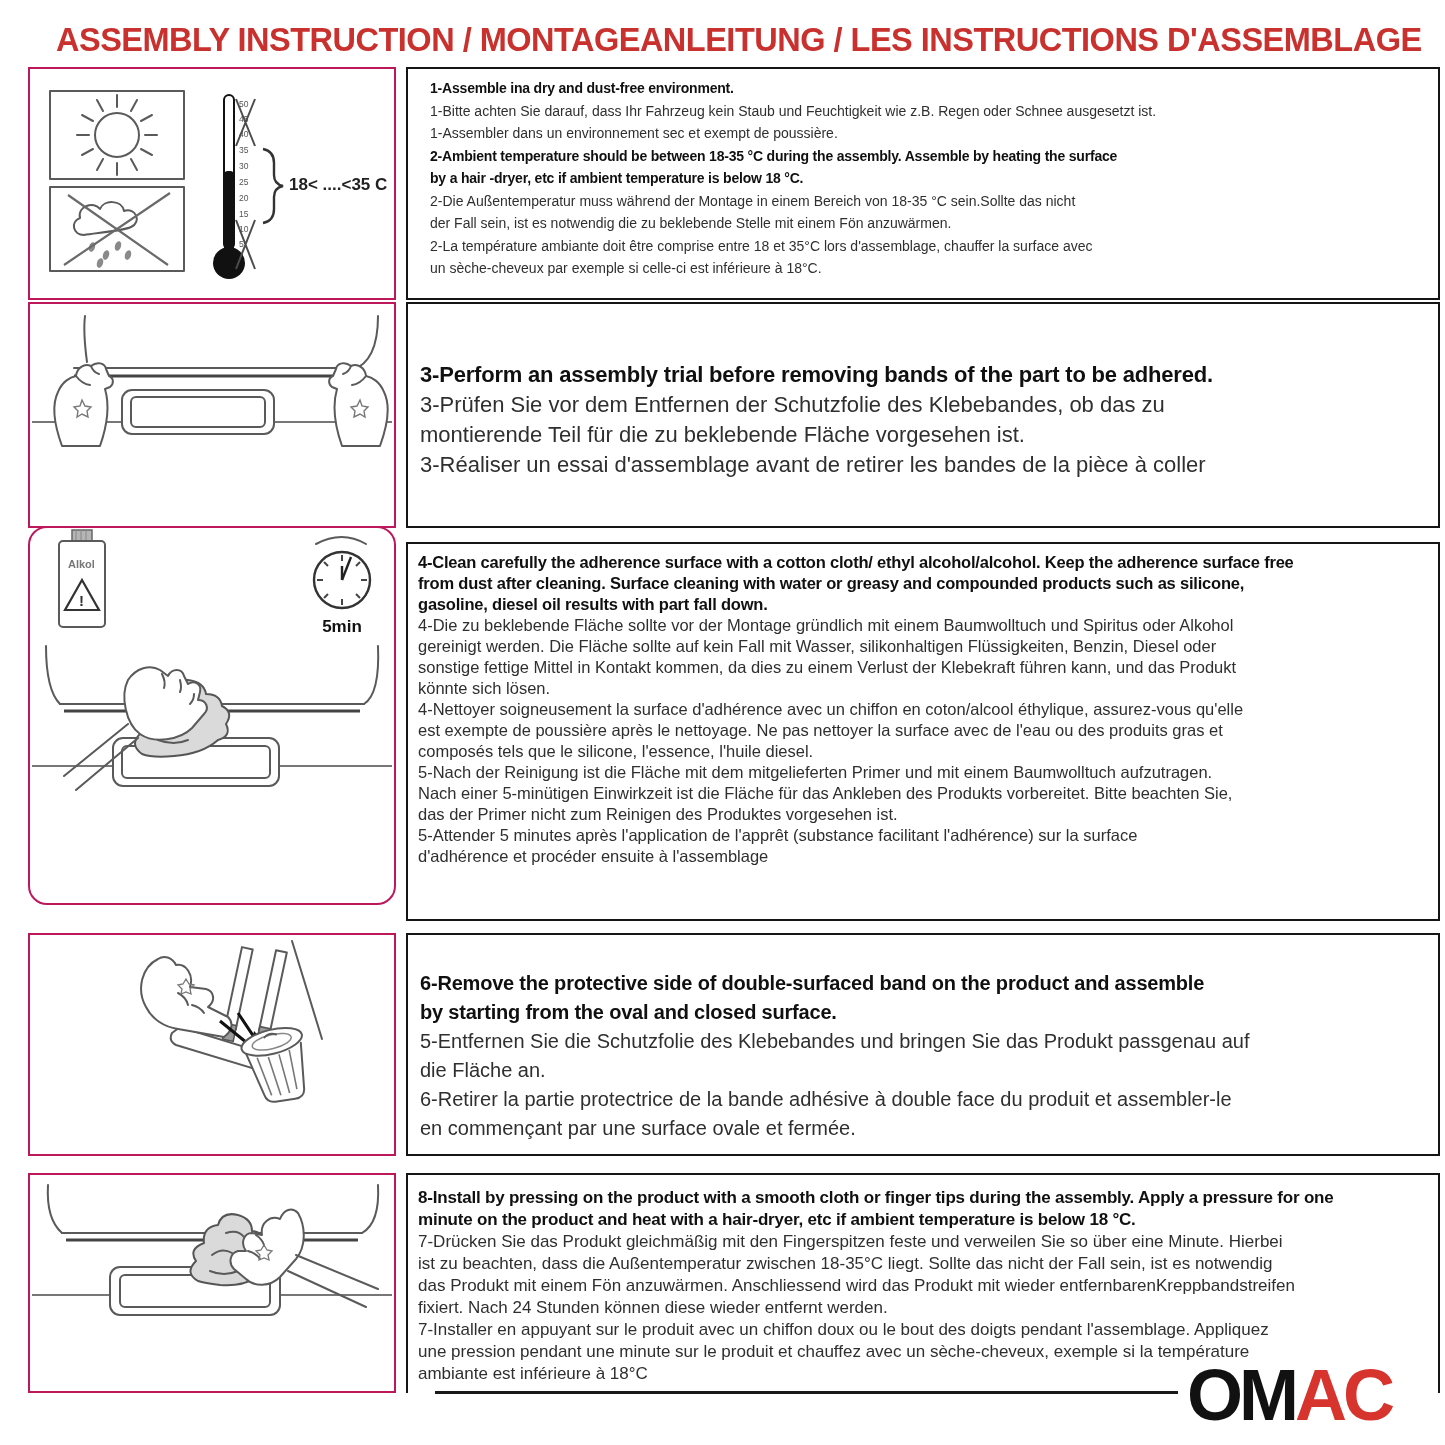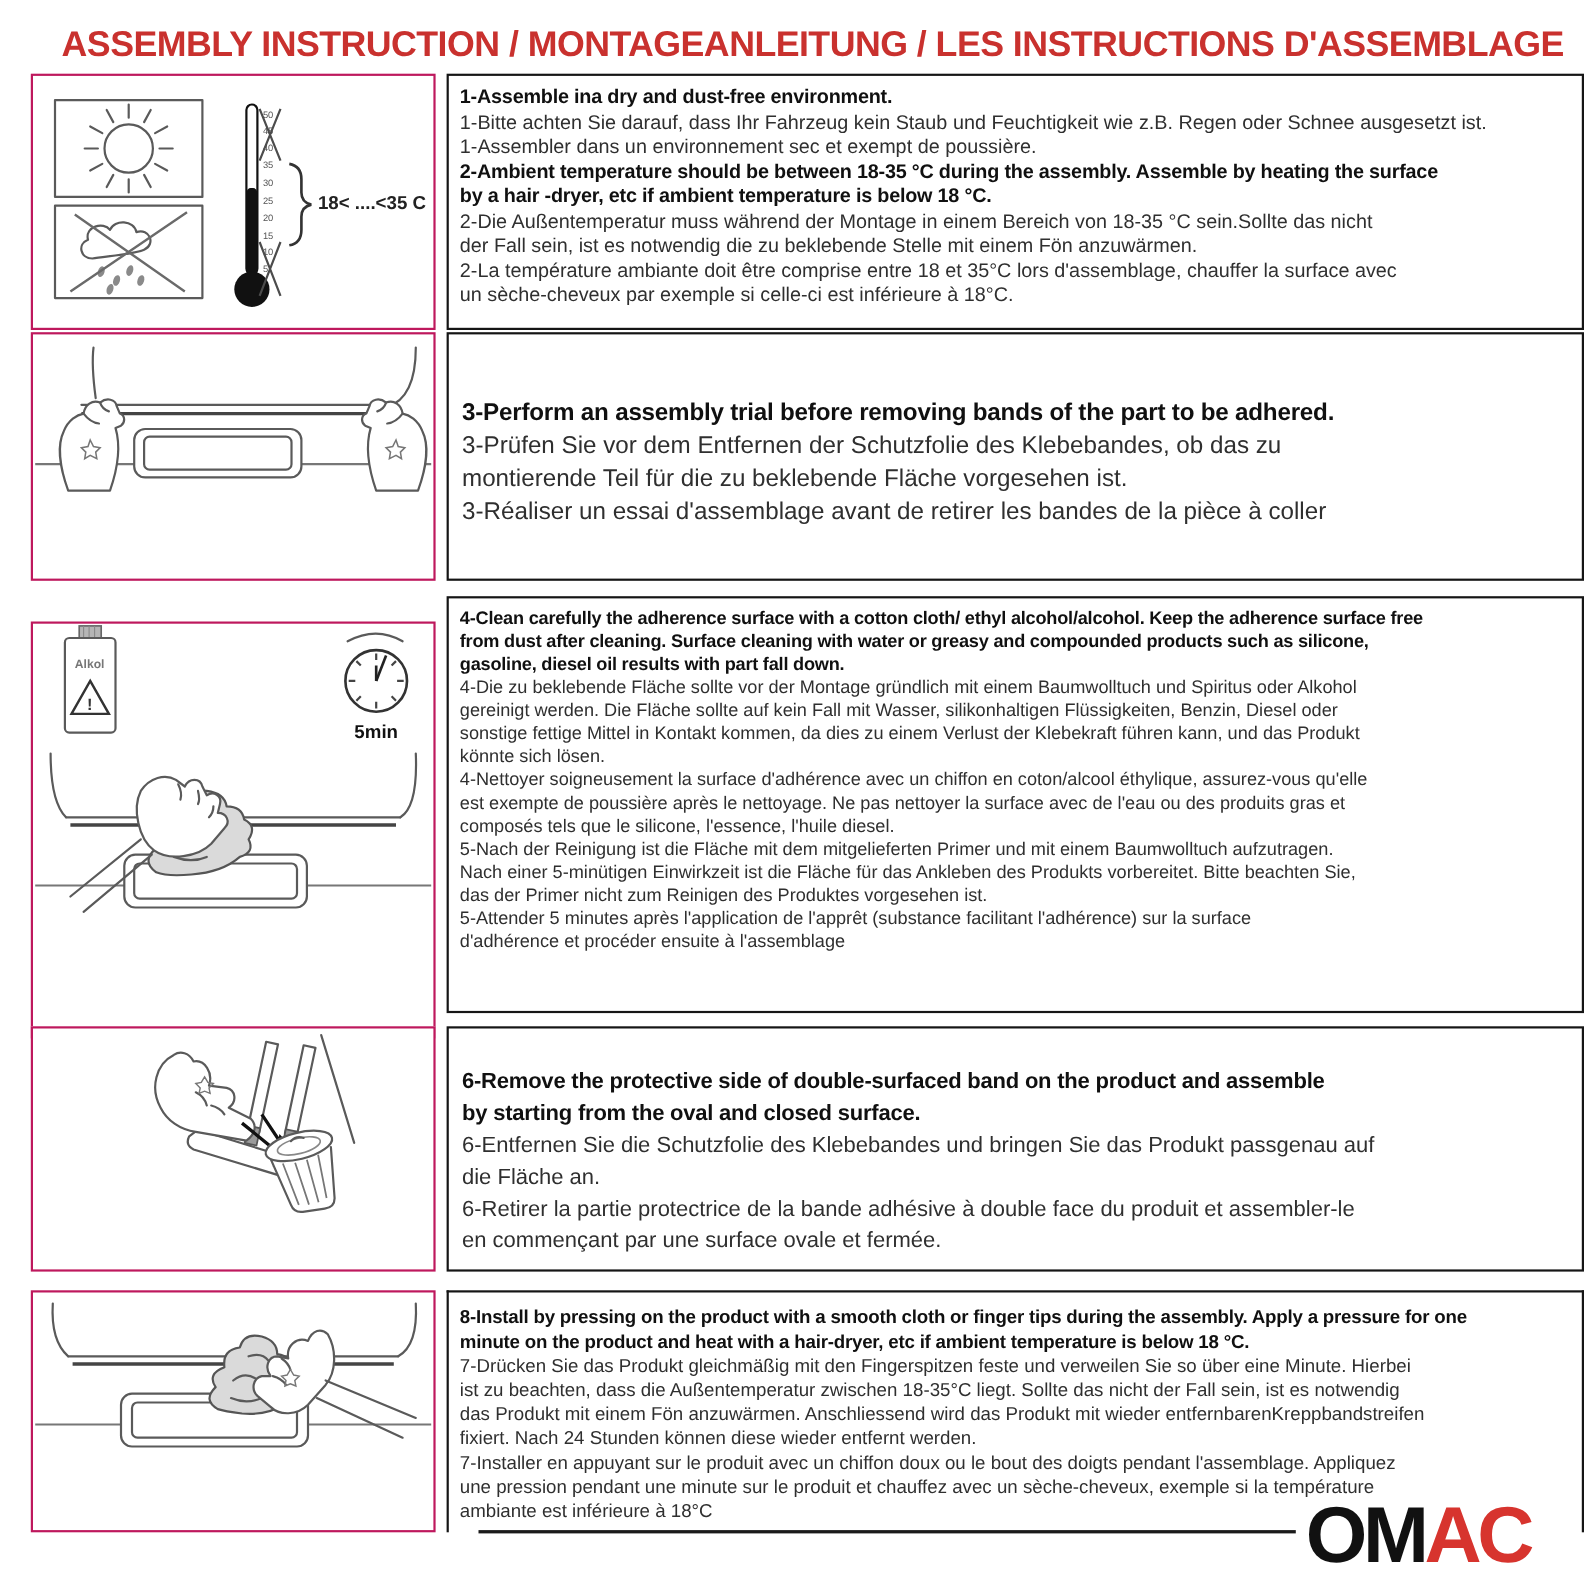--- a/index.html
+++ b/index.html
@@ -16,24 +16,24 @@
     position:absolute;left:28px;width:368px;background:#fff;
     border:2px solid #be185d;box-sizing:border-box;
   }
   .textbox{
     position:absolute;left:406px;width:1034px;background:#fff;
     border:2px solid #151515;box-sizing:border-box;color:#2f2f2f;
   }
   .textbox p{margin:0;white-space:pre-line;}
   .b{font-weight:bold;color:#101010;letter-spacing:-0.2px;}
   
-  #ill1{top:67px;height:233px;}   #txt1{top:67px;height:233px;padding:8px 10px 0 10px;font-size:18px;line-height:22.5px;}
+  #ill1{top:67px;height:233px;}   #txt1{top:67px;height:233px;padding:8px 10px 0 22px;font-size:14px;line-height:22.5px;}
   #ill2{top:302px;height:226px;}  #txt2{top:302px;height:226px;padding:56px 12px 17px 12px;font-size:22px;line-height:30px;max-width:1034px;}
   #txt2 p{max-width:980px;}
-  #ill3{top:565px;height:379px;}  #txt3{top:542px;height:379px;padding:8px 10px 0 10px;font-size:16.5px;line-height:21px;}
+  #ill3{top:526px;height:379px;border-radius:19px;}  #txt3{top:542px;height:379px;padding:8px 10px 0 10px;font-size:16.5px;line-height:21px;}
   #ill4{top:933px;height:223px;}  #txt4{top:933px;height:223px;padding:34px 12px 0 12px;font-size:20px;line-height:29px;}
   #ill5{top:1173px;height:220px;} #txt5{top:1173px;height:220px;padding:12px 10px 0 10px;font-size:17px;line-height:22px;border-bottom:none;}
   .mt{margin-top:20px;}
   #txt3 .mt{margin-top:13px;}
   .bottom-rule{
     position:absolute;left:435px;top:1391px;width:743px;height:3px;background:#1a1a1a;
   }
   .logo{position:absolute;left:1185px;top:1348px;width:255px;height:96px;}
   svg{display:block;}
   svg text{font-family:"Liberation Sans",sans-serif;}
@@ -233,21 +233,21 @@
       <path d="M 230,118 L 235,158 M 241,120 L 244,160 M 252,120 L 253,160 M 263,118 L 261,158" stroke="#777" stroke-width="1.6" fill="none"></path>
       <ellipse cx="248" cy="106" rx="31" ry="12" class="sketchf"></ellipse>
       <ellipse cx="248" cy="106" rx="20" ry="7" fill="none" stroke="#888" stroke-width="1.5"></ellipse>
       <path d="M 242,100 q 6,-4 12,0" class="sketch"></path>
     </g>
   </svg>
 </div>
 <div class="textbox" id="txt4">
   <p class="b">6-Remove the protective side of double-surfaced band on the product and assemble
 by starting from the oval and closed surface.</p>
-  <p>6-Entfernen Sie die Schutzfolie des Klebebandes und bringen Sie das Produkt passgenau auf
+  <p>5-Entfernen Sie die Schutzfolie des Klebebandes und bringen Sie das Produkt passgenau auf
 die Fläche an.</p>
   <p>6-Retirer la partie protectrice de la bande adhésive à double face du produit et assembler-le
 en commençant par une surface ovale et fermée.</p>
 </div>
 
 <div class="illus" id="ill5">
   <svg width="364" height="216" viewBox="0 0 364 216">
     <line x1="2" y1="120" x2="362" y2="120" stroke="#777" stroke-width="2"></line>
     <g>
       <path d="M 18,10 q -2,34 14,48" class="sketch"></path>

